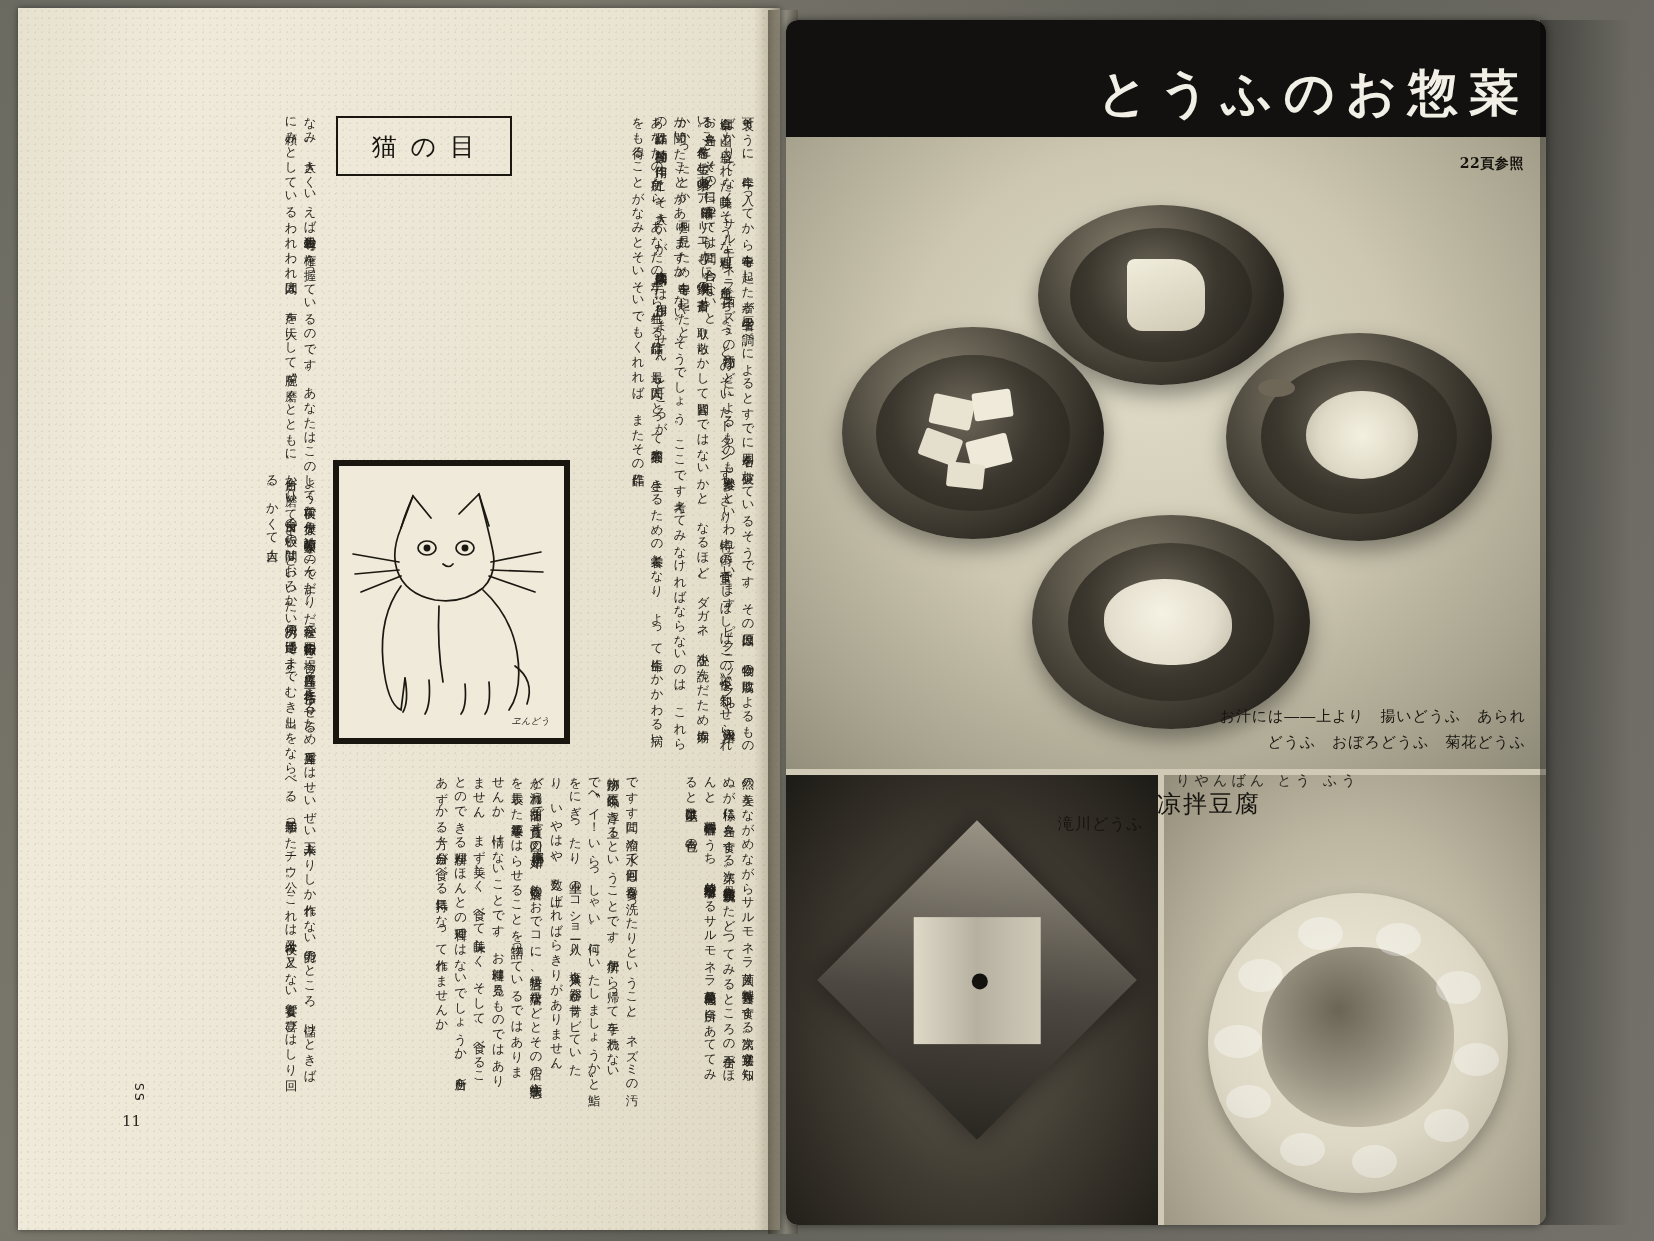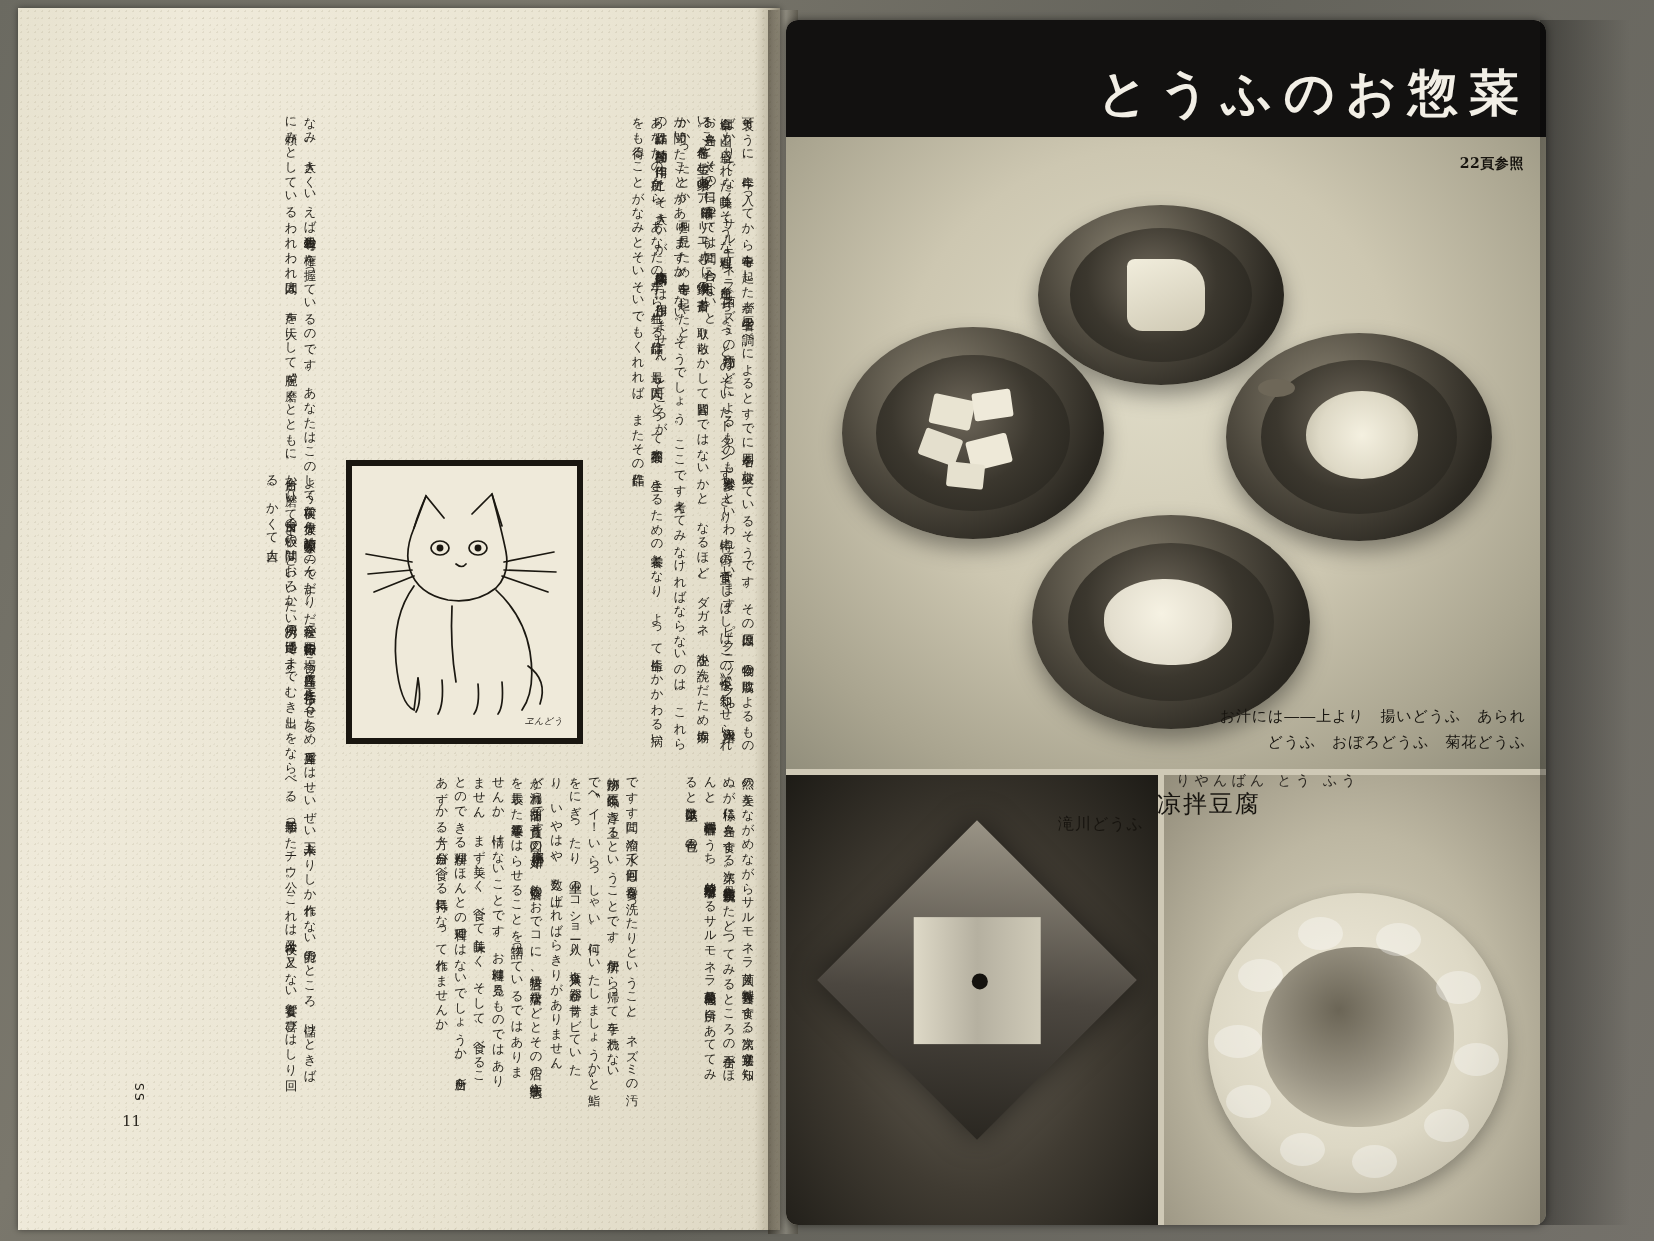--- a/index.html
+++ b/index.html
@@ -24,21 +24,21 @@
 
   .colblock{writing-mode:vertical-rl;font-size:12.4px;line-height:1.52;color:#221f19;
             letter-spacing:.06em;height:100%;padding:0 3px;white-space:pre-wrap;}
 
   .title-box{position:absolute;left:318px;top:108px;width:172px;height:56px;
       border:2.5px solid #191610;display:flex;align-items:center;justify-content:center;
       background:rgba(255,255,255,.06);}
   .title-box span{font-size:25px;letter-spacing:.55em;color:#17140f;
       font-family:"DejaVu Serif",serif;padding-left:.5em;}
 
-  .cat-frame{position:absolute;left:328px;top:452px;width:225px;height:272px;
+  .cat-frame{position:absolute;left:315px;top:452px;width:225px;height:272px;
       border:6px solid #191610;background:#efeada;}
   .cat-sig{position:absolute;right:14px;bottom:10px;font-size:9px;color:#2a2620;
       font-family:"DejaVu Serif",serif;font-style:italic;letter-spacing:.04em;}
   .pagenum{position:absolute;left:104px;bottom:100px;font-size:15px;color:#2b2720;
       font-family:"DejaVu Serif",serif;}
 
   
   .page-right{position:absolute;left:786px;top:20px;width:760px;height:1205px;
       background:#cfc9b6;box-shadow:0 0 8px rgba(0,0,0,.5);overflow:hidden;border-radius:12px;}
   .gutter{position:absolute;left:768px;top:10px;width:30px;height:1224px;
@@ -95,20 +95,23 @@
 </style>
 </head>
 <body>
 
 <div class="spread">
   <div class="table-bg"></div>
 
   <div class="page-left">
     <div class="paper-noise"></div>
 
+    <div class="title-box">
+      <span>猫の目</span>
+    </div>
 
     <div class="cat-frame">
       <svg viewBox="0 0 225 272" width="225" height="272">
         <g fill="none" stroke="#1b1811" stroke-width="1.7" stroke-linecap="round">
           <path d="M62 62 L74 30 L92 52 M150 60 L140 28 L120 48"></path>
           <path d="M74 30 Q66 48 62 62 Q52 86 58 104 Q66 128 96 134 Q124 138 144 122 Q158 108 154 86 Q151 70 140 28"></path>
           <ellipse cx="88" cy="82" rx="9" ry="7"></ellipse>
             <ellipse cx="126" cy="82" rx="9" ry="7"></ellipse>
           <circle cx="88" cy="82" r="2.6" fill="#1b1811"></circle>
             <circle cx="126" cy="82" r="2.6" fill="#1b1811"></circle>

